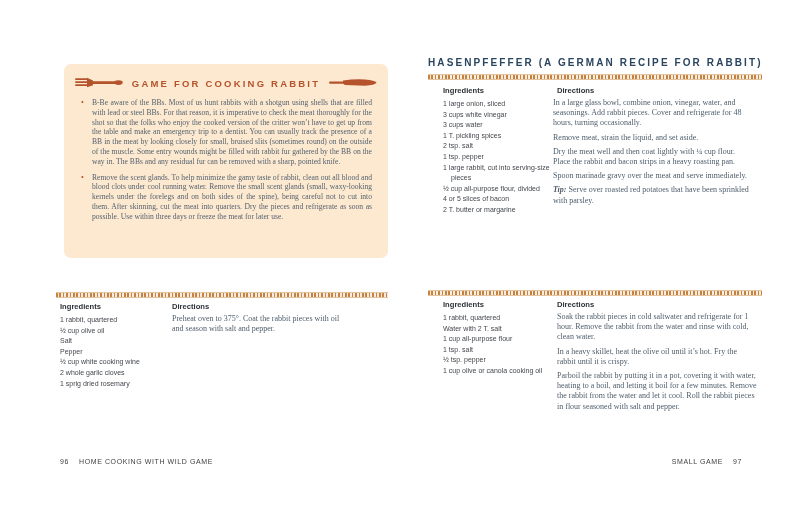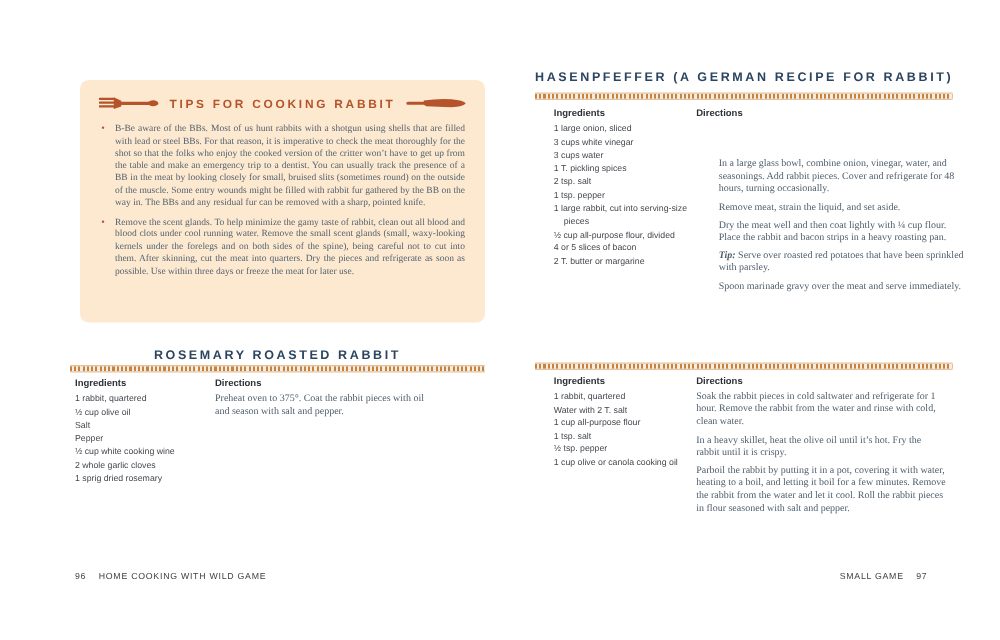--- a/index.html
+++ b/index.html
@@ -52,35 +52,34 @@
       <svg class="tips-icon" width="48" height="12" viewBox="0 0 48 12">
         <g fill="#b4532c">
           <rect x="0" y="1.2" width="13" height="1.7" rx="0.8"></rect>
           <rect x="0" y="4.2" width="13" height="1.7" rx="0.8"></rect>
           <rect x="0" y="7.2" width="13" height="1.7" rx="0.8"></rect>
           <path d="M12 0.8 L18 3.5 L18 8.2 L12 10.2 Z"></path>
           <rect x="17" y="4.3" width="26" height="2.6" rx="1.3"></rect>
           <ellipse cx="43.5" cy="5.6" rx="4.2" ry="2.4"></ellipse>
         </g>
       </svg>
-      <span class="tips-title">TIPS FOR COOKING RABBIT</span>
+      <span class="tips-title">GAME FOR COOKING RABBIT</span>
       <svg class="tips-icon" width="48" height="12" viewBox="0 0 48 12">
         <g fill="#b4532c">
           <rect x="0" y="4.4" width="16" height="2.4" rx="1.2"></rect>
           <path d="M14 3.4 Q26 1.6 36 2.4 Q46 3.2 47.6 5.6 Q46 8.4 36 8.8 L16 8 Q14 7.6 14 5.6 Z"></path>
         </g>
       </svg>
     </div>
     <ul class="tips-list">
       <li>B-Be aware of the BBs. Most of us hunt rabbits with a shotgun using shells that are filled with lead or steel BBs. For that reason, it is imperative to check the meat thoroughly for the shot so that the folks who enjoy the cooked version of the critter won’t have to get up from the table and make an emergency trip to a dentist. You can usually track the presence of a BB in the meat by looking closely for small, bruised slits (sometimes round) on the outside of the muscle. Some entry wounds might be filled with rabbit fur gathered by the BB on the way in. The BBs and any residual fur can be removed with a sharp, pointed knife.</li>
       <li>Remove the scent glands. To help minimize the gamy taste of rabbit, clean out all blood and blood clots under cool running water. Remove the small scent glands (small, waxy-looking kernels under the forelegs and on both sides of the spine), being careful not to cut into them. After skinning, cut the meat into quarters. Dry the pieces and refrigerate as soon as possible. Use within three days or freeze the meat for later use.</li>
     </ul>
   </div>
 
-  <div class="recipe-title" style="left:56px;top:279px;width:332px;">ROSEMARY ROASTED RABBIT</div>
   <div class="stitch" style="left:56px;top:292px;width:332px;"></div>
 
   <div class="col-head" style="left:60px;top:302px;">Ingredients</div>
   <div class="col-head" style="left:172px;top:302px;">Directions</div>
 
   <ul class="ing" style="left:60px;top:315px;width:106px;">
     <li>1 rabbit, quartered</li>
     <li>½ cup olive oil</li>
     <li>Salt</li>
     <li>Pepper</li>
@@ -105,26 +104,26 @@
     <li>3 cups water</li>
     <li>1 T. pickling spices</li>
     <li>2 tsp. salt</li>
     <li>1 tsp. pepper</li>
     <li>1 large rabbit, cut into serving-size pieces</li>
     <li>½ cup all-purpose flour, divided</li>
     <li>4 or 5 slices of bacon</li>
     <li>2 T. butter or margarine</li>
   </ul>
 
-  <div class="dir" style="left:575px;top:98px;width:200px;margin-top:28px;">
+  <div class="dir" style="left:553px;top:98px;width:200px;">
     <p>In a large glass bowl, combine onion, vinegar, water, and seasonings. Add rabbit pieces. Cover and refrigerate for 48 hours, turning occasionally.</p>
     <p>Remove meat, strain the liquid, and set aside.</p>
     <p>Dry the meat well and then coat lightly with ¼ cup flour. Place the rabbit and bacon strips in a heavy roasting pan.</p>
+    <p>Spoon marinade gravy over the meat and serve immediately.</p>
     <p><span class="tip-label">Tip:</span> <span>Serve over roasted red potatoes that have been sprinkled with parsley.</span></p>
-    <p>Spoon marinade gravy over the meat and serve immediately.</p>
   </div>
 
   <div class="stitch" style="left:428px;top:290px;width:334px;"></div>
 
   <div class="col-head" style="left:443px;top:300px;">Ingredients</div>
   <div class="col-head" style="left:557px;top:300px;">Directions</div>
 
   <ul class="ing" style="left:443px;top:313px;width:118px;">
     <li>1 rabbit, quartered</li>
     <li>Water with 2 T. salt</li>

